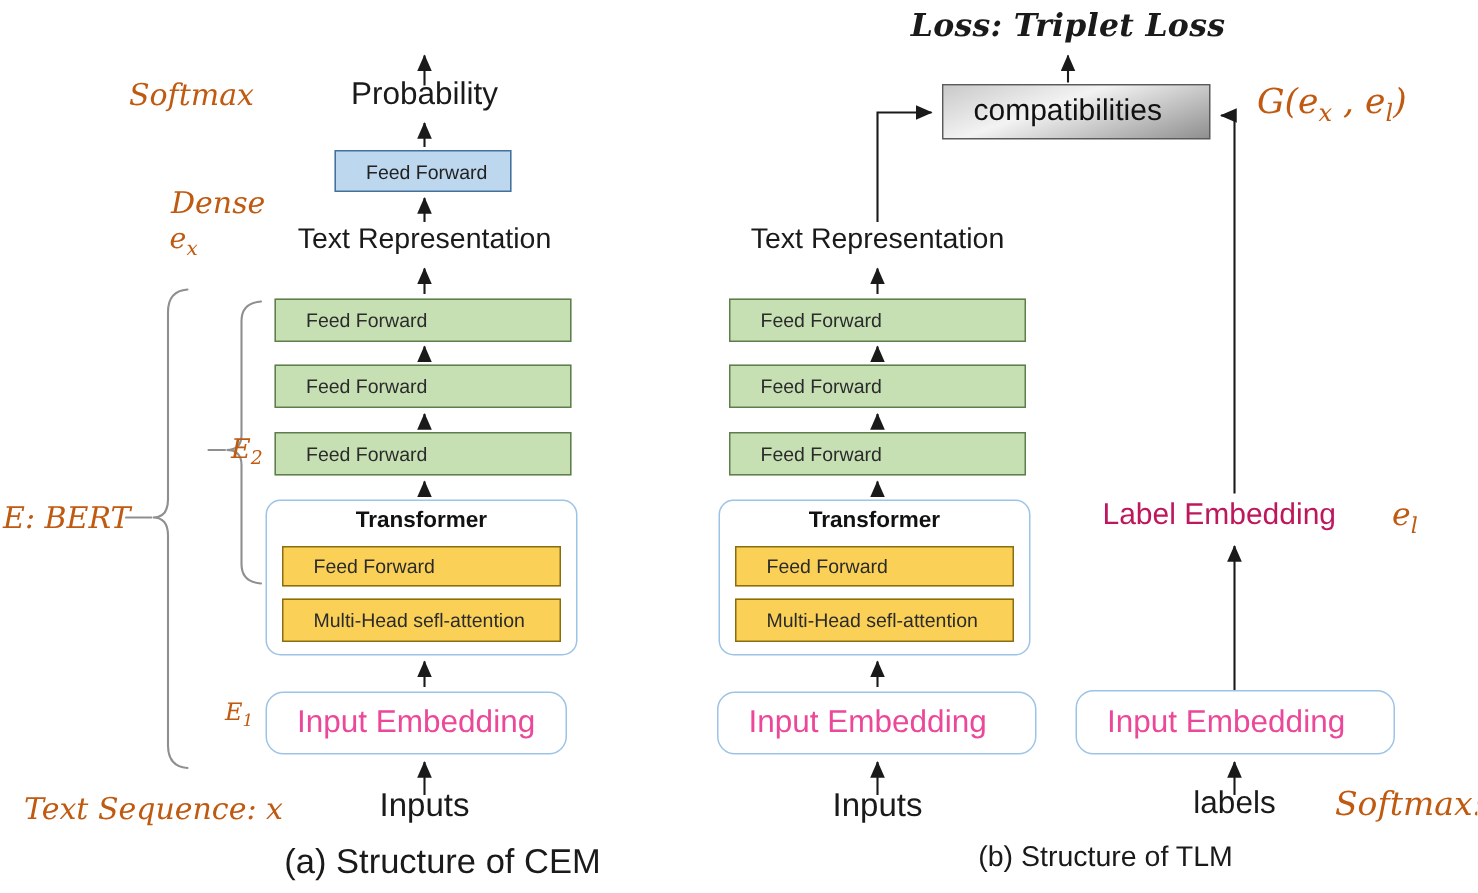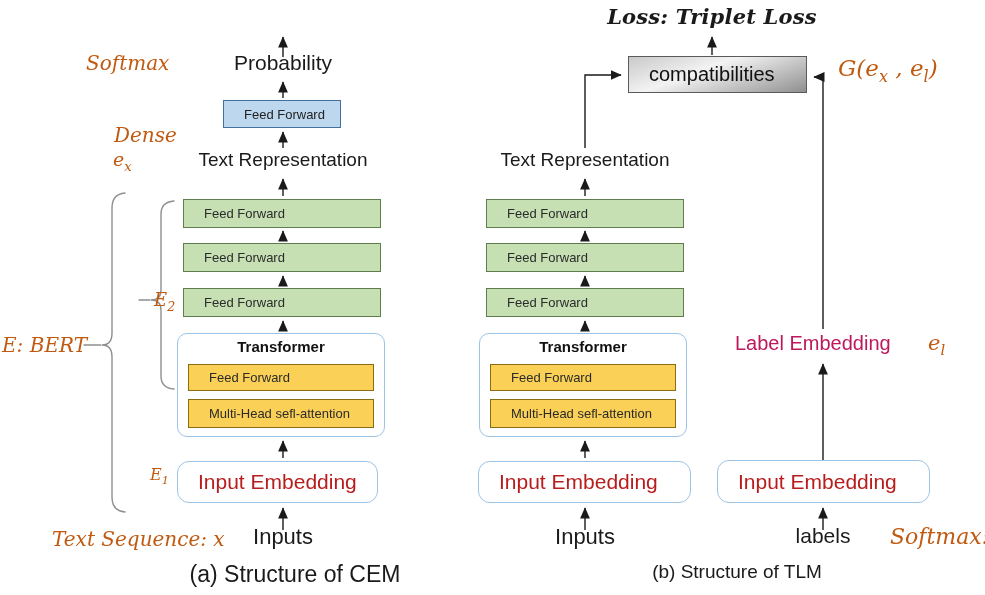--- a/index.html
+++ b/index.html
@@ -12,21 +12,21 @@
   .ctr{text-align:center;}
   .script{font-family:"DejaVu Serif", serif;font-style:italic;}
   .orange{color:#C05A11;}
   .lossfont{font-size:21px;font-weight:600;letter-spacing:.2px;}
   .biglbl{font-size:20px;color:#be185d;}
   .box{position:absolute;z-index:2;display:flex;align-items:center;justify-content:flex-start;box-sizing:border-box;padding-left:20px;}
   .blue-box{background:#BDD7EE;border:1.5px solid #44709c;font-size:13px;color:#222;}
   .green-box{background:#C6E0B4;border:1px solid #5E7E4D;font-size:13px;color:#2b2b2b;}
   .yellow-box{background:#FAD056;border:1.5px solid #8a6d10;font-size:13px;color:#2b2b2b;}
   .frame{background:#ffffff;border:1.5px solid #9DC3E6;border-radius:10px;}
-  .embed{font-size:21px;color:#b91c1c;}
+  .embed{font-size:21px;color:#ec4899;}
   .compat{background:linear-gradient(160deg,#c9c9c9 0%,#f3f3f3 40%,#8f8f8f 100%);
           border:1.5px solid #5a5a5a;font-size:20px;color:#111;}
   .tf-title{position:absolute;z-index:3;font-size:15px;font-weight:bold;color:#111;text-align:center;}
   sub{font-size:70%;}
 </style>
 </head>
 <body>
 
 <div class="canvas">
 
@@ -103,21 +103,21 @@
   <div class="box yellow-box" style="left:188px;top:399px;width:186px;height:29px;">
       <span>Multi-Head sefl-attention</span>
     </div>
 
   <div class="t script orange" style="left:150px;top:465px;font-size:16px;"><span>E</span><sub>1</sub></div>
   <div class="box frame embed" style="left:177px;top:461px;width:201px;height:42px;border-radius:12px;">
       <span>Input Embedding</span>
     </div>
 
   <div class="t ctr" style="left:183px;top:524px;width:200px;font-size:22px;">Inputs</div>
-  <div class="t script orange" style="left:16px;top:527px;font-size:20px;margin-left:36px;">Text Sequence: x</div>
+  <div class="t script orange" style="left:16px;top:527px;font-size:20px;">Text Sequence: x</div>
 
   <div class="t ctr" style="left:145px;top:561px;width:300px;font-size:23px;">(a) Structure of CEM</div>
 
   <div class="t ctr lossfont script" style="left:562px;top:4px;width:300px;">Loss: Triplet Loss</div>
 
   <div class="box compat" style="left:628px;top:56px;width:179px;height:37px;">
       <span>compatibilities</span>
     </div>
   <div class="t script orange" style="left:838px;top:55px;font-size:23px;"><span>G(e</span><sub>x</sub><span> , e</span><sub>l</sub><span>)</span></div>
 

